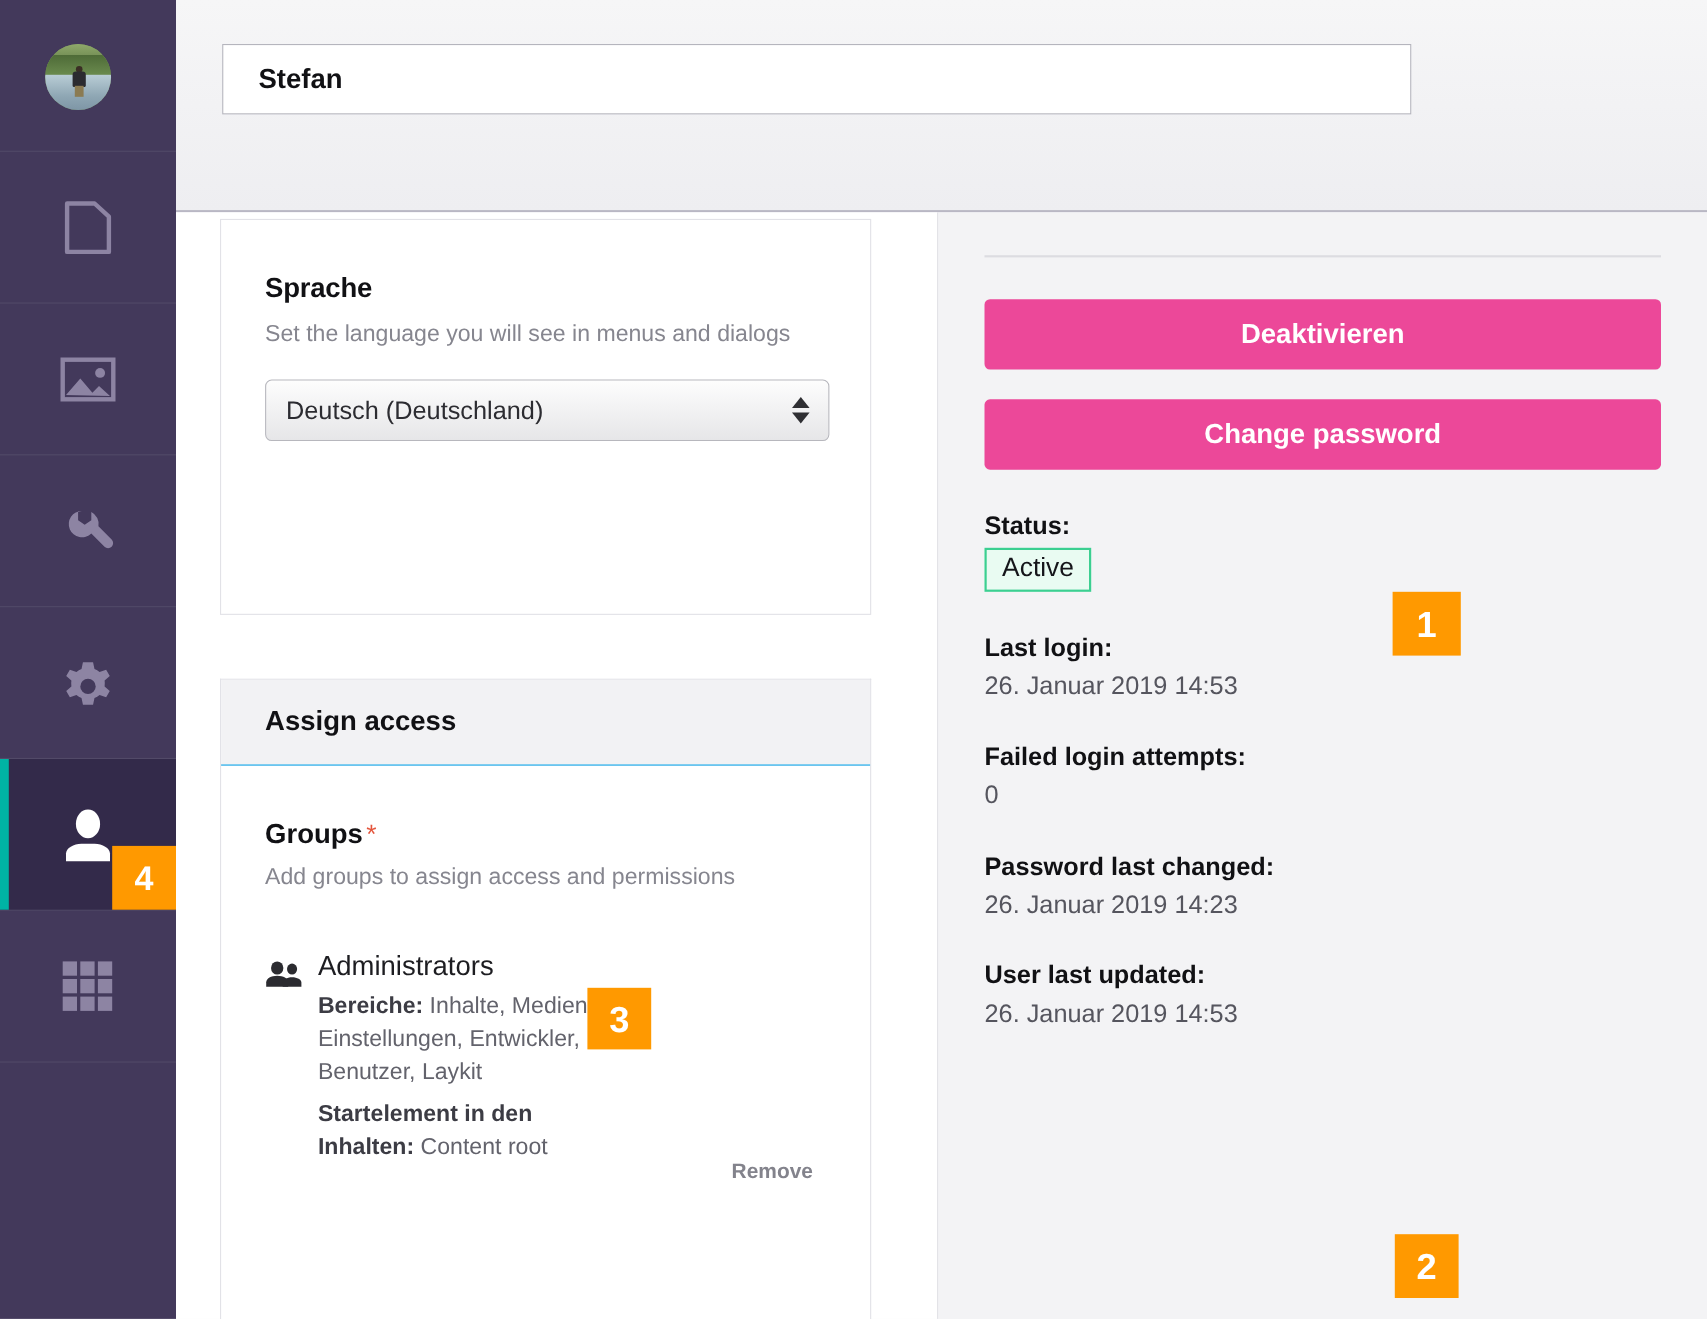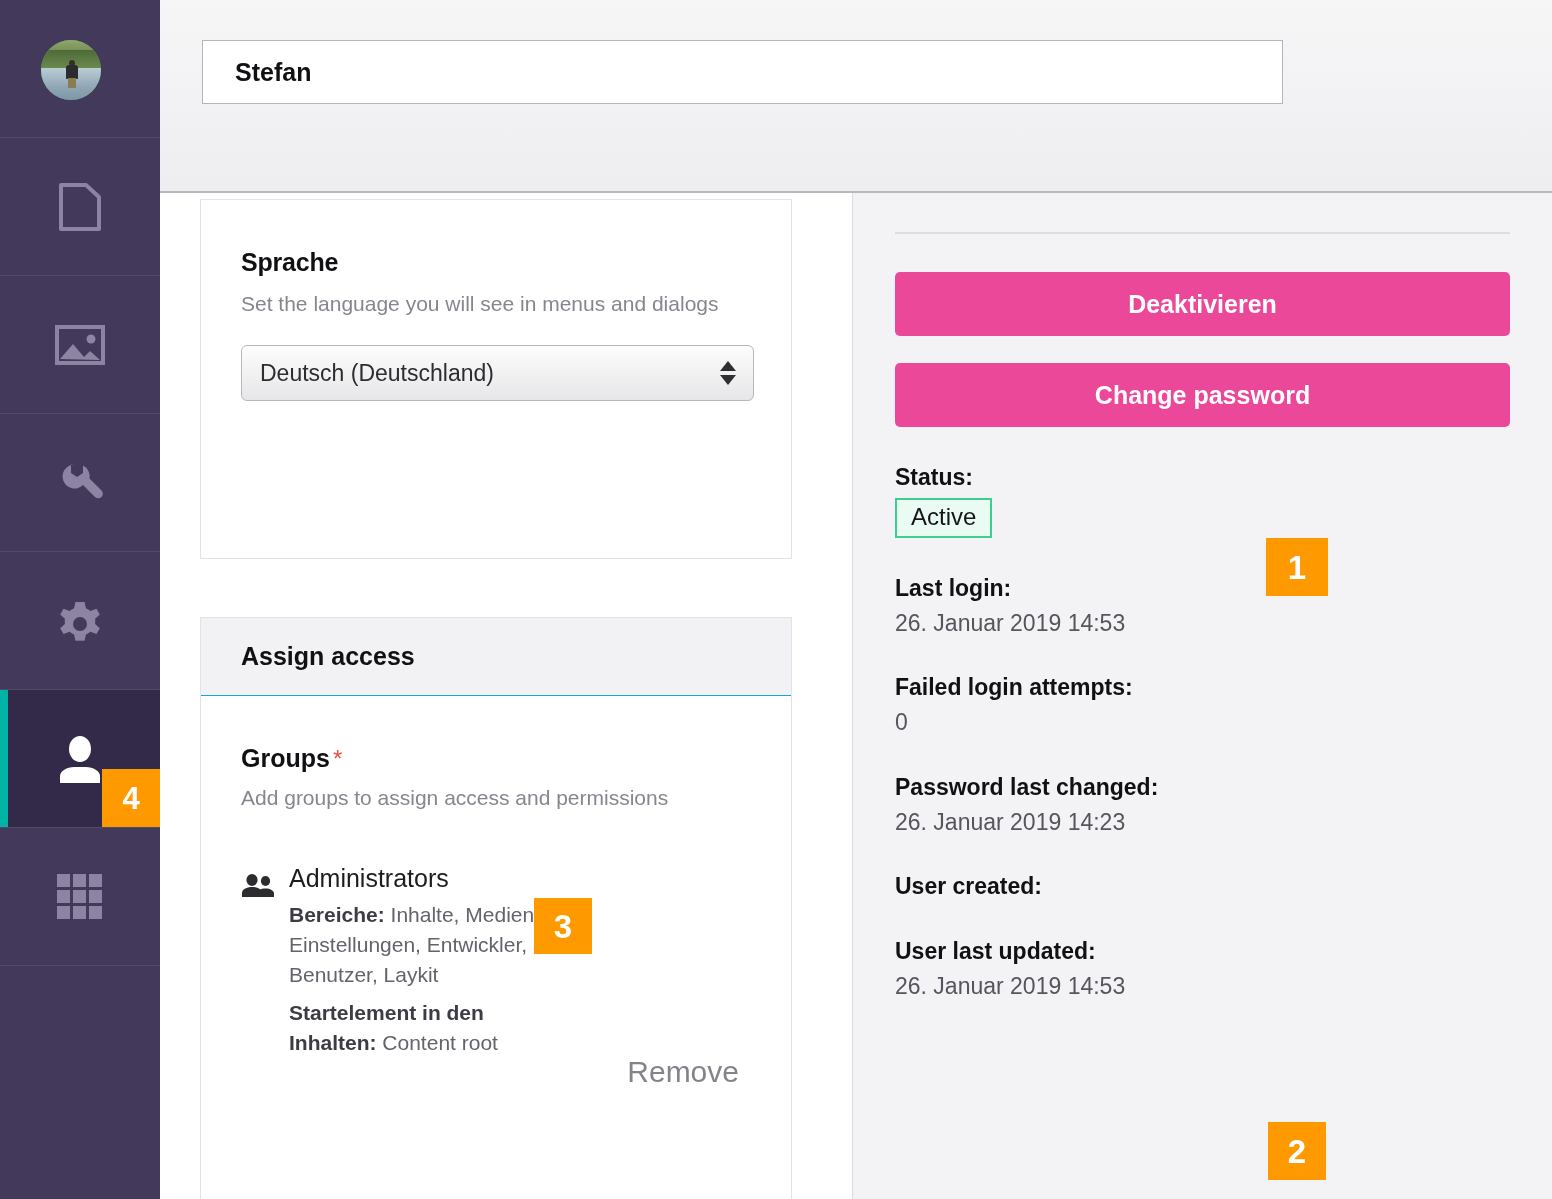--- a/index.html
+++ b/index.html
@@ -231,24 +231,25 @@
     font-size: 21px;
     color: #63636c;
     line-height: 1.42;
     max-width: 270px;
     margin-top: 8px;
   }
   .group-detail b { color: #3c3c44; font-weight: 700; }
   .remove-link {
     position: absolute;
     right: 12px; top: 190px;
-    font-size: 30px;
+    font-size: 19px;
     color: #83838c;
     text-decoration: none;
     cursor: pointer;
+    font-weight: bold;
   }
 
   
   .annot {
     position: absolute;
     background: #ff9900;
     color: #ffffff;
     display: flex; align-items: center; justify-content: center;
     font-weight: 600;
     line-height: 1;
@@ -475,21 +476,20 @@
             <p class="info-val">0</p>
           </div>
 
 
           <div class="info-block">
             <p class="info-key">Password last changed:</p>
             <p class="info-val">26. Januar 2019 14:23</p>
           </div>
 
           <div class="info-block">
-            <p class="info-key">User created:</p>
           </div>
 
           <div class="info-block">
             <p class="info-key">User last updated:</p>
             <p class="info-val">26. Januar 2019 14:53</p>
           </div>
         </div>
       </aside>
 
     </div>

